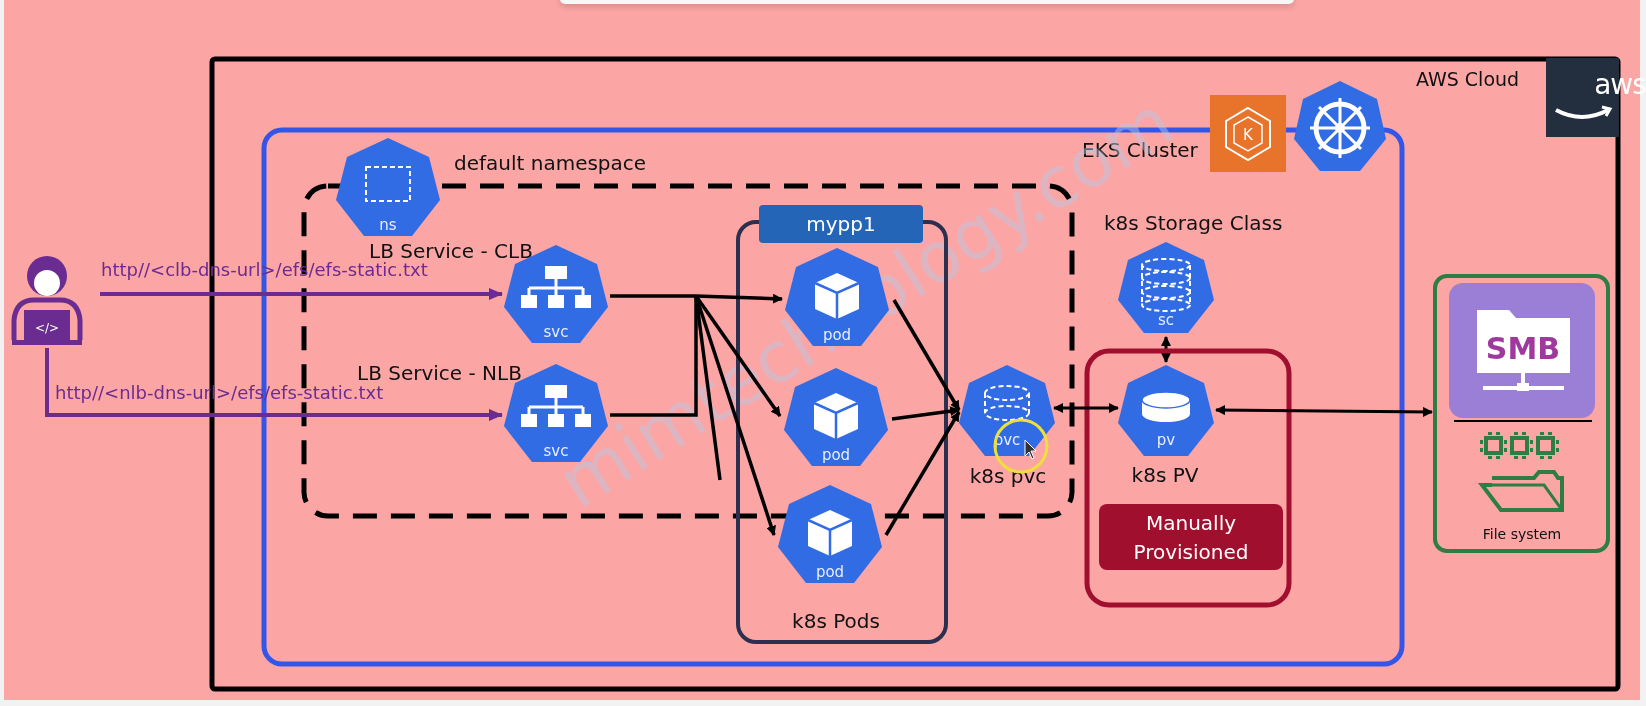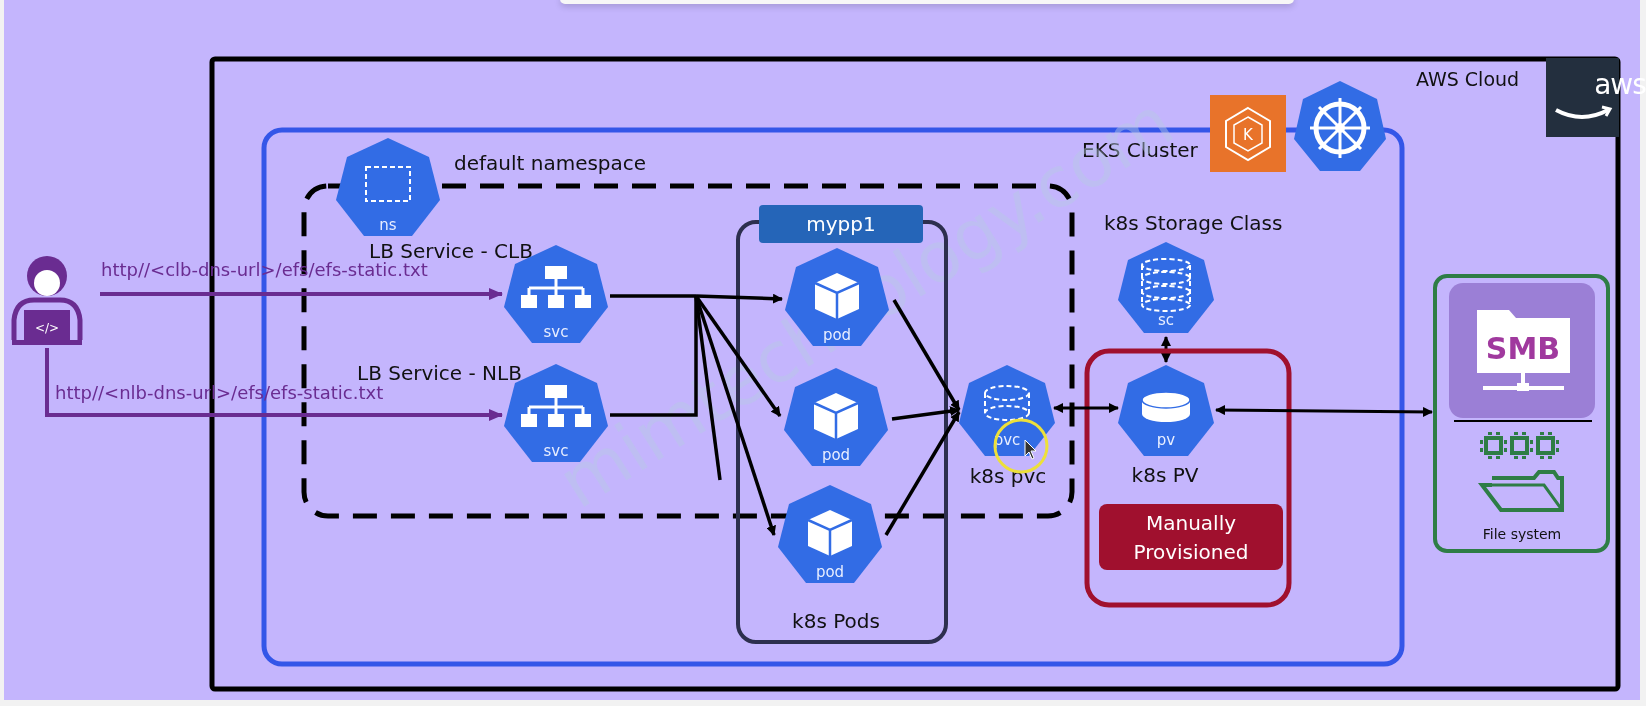--- a/index.html
+++ b/index.html
@@ -1,17 +1,17 @@
 <!DOCTYPE html>
 <html><head>
 <meta charset="utf-8">
 <style>
   html, body { margin:0; padding:0; }
   body { width:1646px; height:706px; background:#f2f2f2; position:relative; overflow:hidden; font-family:"DejaVu Sans", sans-serif; }
-  .canvas { position:absolute; left:4px; top:0; width:1636px; height:700px; background:#c4b5fd; }
+  .canvas { position:absolute; left:4px; top:0; width:1636px; height:700px; background:#fca5a5; }
   .top-panel { position:absolute; left:556px; top:-6px; width:734px; height:10px; background:#f7f7f7; border-radius:6px; box-shadow:0 3px 6px rgba(0,0,0,0.15); }
   svg { position:absolute; left:0; top:0; }
   .lbl { font-family:"DejaVu Sans", sans-serif; fill:#111; }
   .hexlbl { font-family:"DejaVu Sans", sans-serif; fill:#e8eeff; font-size:15px; text-anchor:middle; }
   .url { font-family:"DejaVu Sans", sans-serif; fill:#6a2c91; font-size:18px; }
   .aws-box { position:absolute; left:1542px; top:58px; width:73px; height:79px; background:#232f3e; }
   .aws-text { position:absolute; left:0; width:92px; top:10px; text-align:center; color:#fff; font-size:28px; font-family:"DejaVu Sans", sans-serif; letter-spacing:-1px;padding-left:28px; }
   .watermark { font-family:"DejaVu Sans", sans-serif; font-size:70px; fill:#b7c9e6; opacity:0.45; }
 </style>
 </head>

